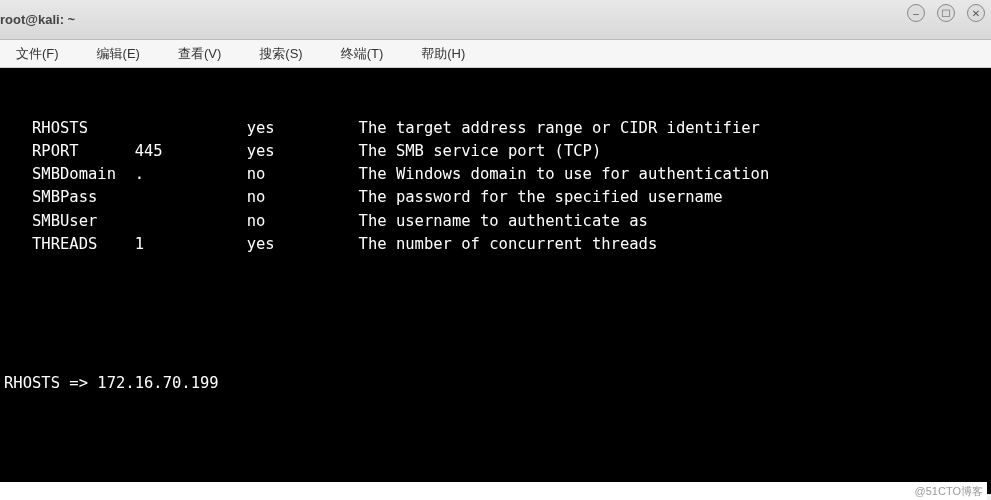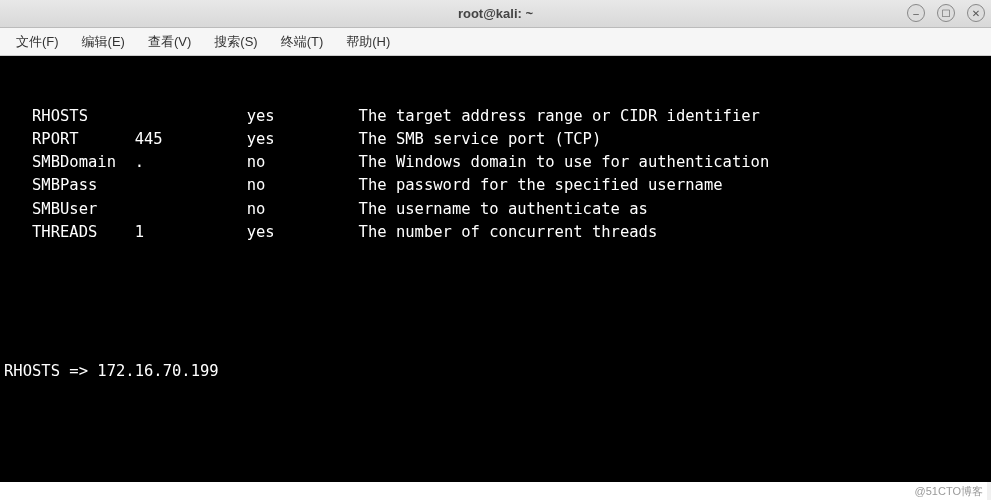--- a/index.html
+++ b/index.html
@@ -5,26 +5,25 @@
   * { margin: 0; padding: 0; box-sizing: border-box; }
   body {
     font-family: sans-serif;
     background: #f0f0f0;
     width: 991px;
     height: 500px;
     overflow: hidden;
     position: relative;
   }
   .titlebar {
-    height: 28px;
+    height: 40px;
     background: linear-gradient(#e8e8e8, #d8d8d8);
     border-bottom: 1px solid #bbb;
     display: flex;
     align-items: center;
-    justify-content: center;
     position: relative;
   }
   .titlebar-title {
     font-size: 13px;
     color: #444;
     font-weight: bold;
   }
   .win-controls {
     position: absolute;
     right: 6px;
@@ -44,21 +43,21 @@
     color: #555;
     cursor: pointer;
   }
   .menubar {
     height: 28px;
     background: #f6f6f6;
     border-bottom: 1px solid #ccc;
     display: flex;
     align-items: center;
     padding: 0 6px;
-    gap: 3px;
+    gap: 18px;
   }
   .menu-item {
     font-size: 13px;
     color: #333;
     padding: 3px 10px;
     cursor: pointer;
   }
   .terminal {
     background: #000;
     color: #fff;

